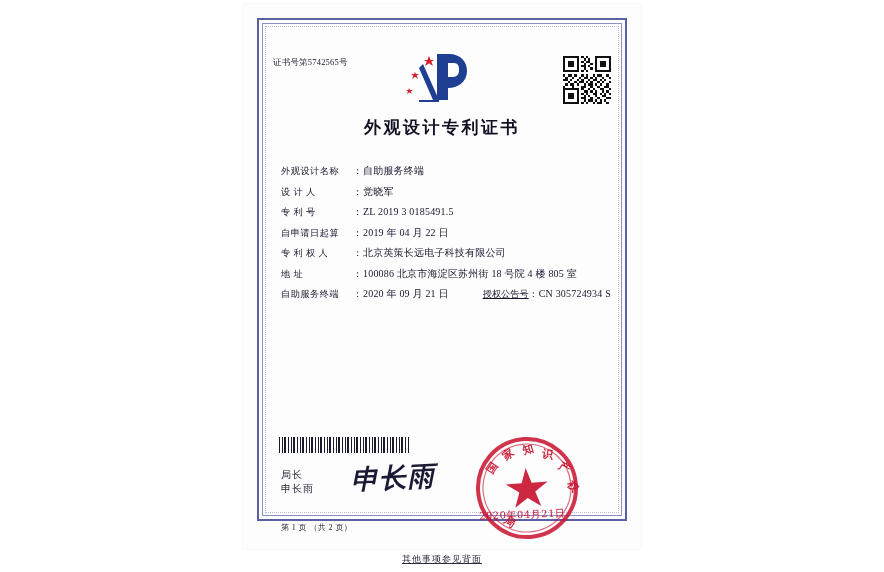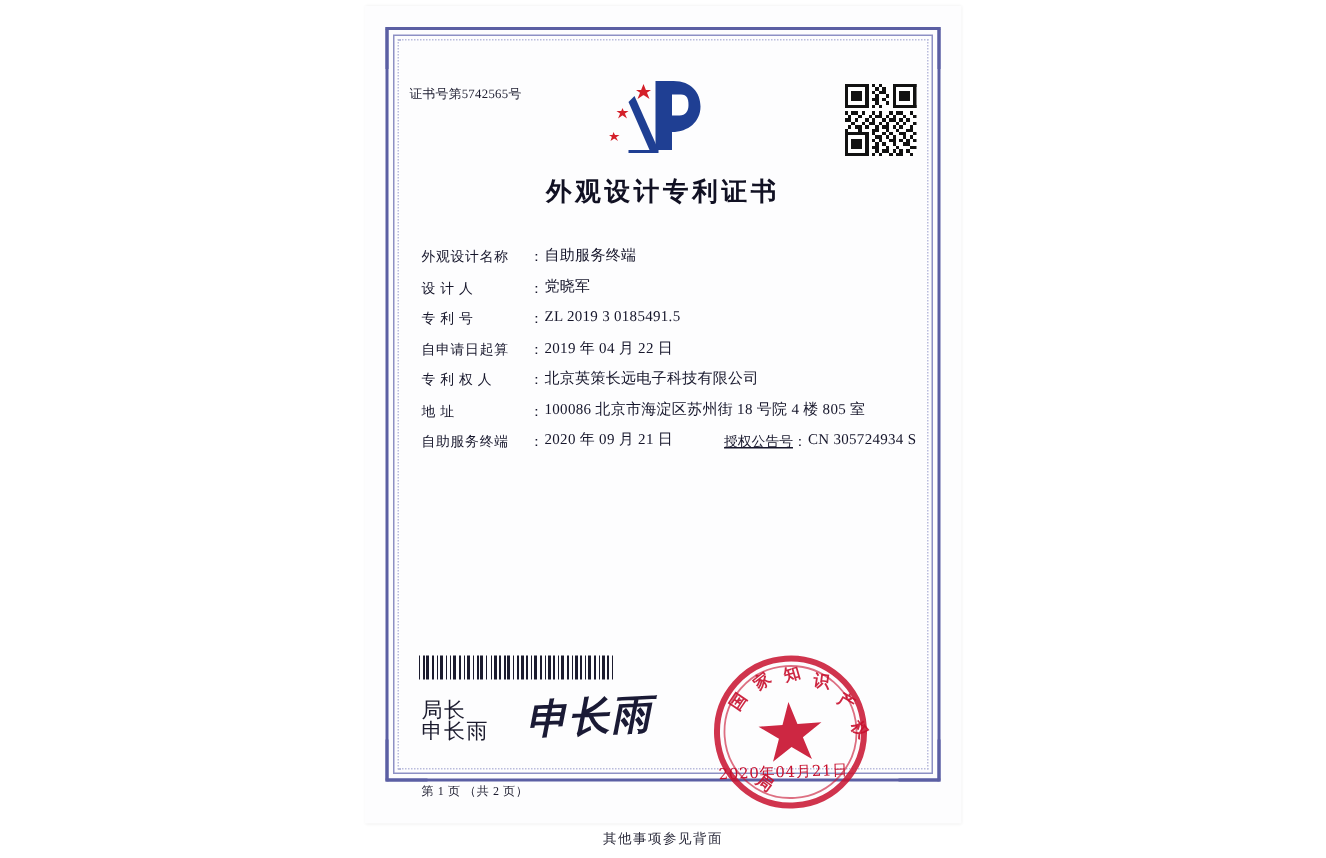--- a/index.html
+++ b/index.html
@@ -174,21 +174,21 @@
       repeating-linear-gradient(90deg,
         #1b1b2e 0px, #1b1b2e 1px, transparent 1px, transparent 3px,
         #1b1b2e 3px, #1b1b2e 4px, transparent 4px, transparent 5px,
         #1b1b2e 5px, #1b1b2e 7px, transparent 7px, transparent 9px);
   }
 
   .director-block {
     position: absolute;
     left: 38px;
     top: 464px;
-    font-size: 14px;
+    font-size: 10px;
     line-height: 14px;
     letter-spacing: 1px;
   }
   .signature {
     position: absolute;
     left: 108px;
     top: 456px;
     font-family: "DejaVu Serif", serif;
     font-size: 27px;
     color: #1a1a35;
@@ -230,20 +230,21 @@
 
   .below-note {
     position: absolute;
     left: 0;
     right: 0;
     bottom: 6px;
     text-align: center;
     font-size: 9px;
     color: #2a2a3a;
     letter-spacing: 1px;
+    text-decoration: underline;
   }
 </style>
 </head>
 <body>
 
 <div class="page">
   <div class="certificate">
 
     <div class="border-outer"></div>
     <div class="border-inner"></div>

